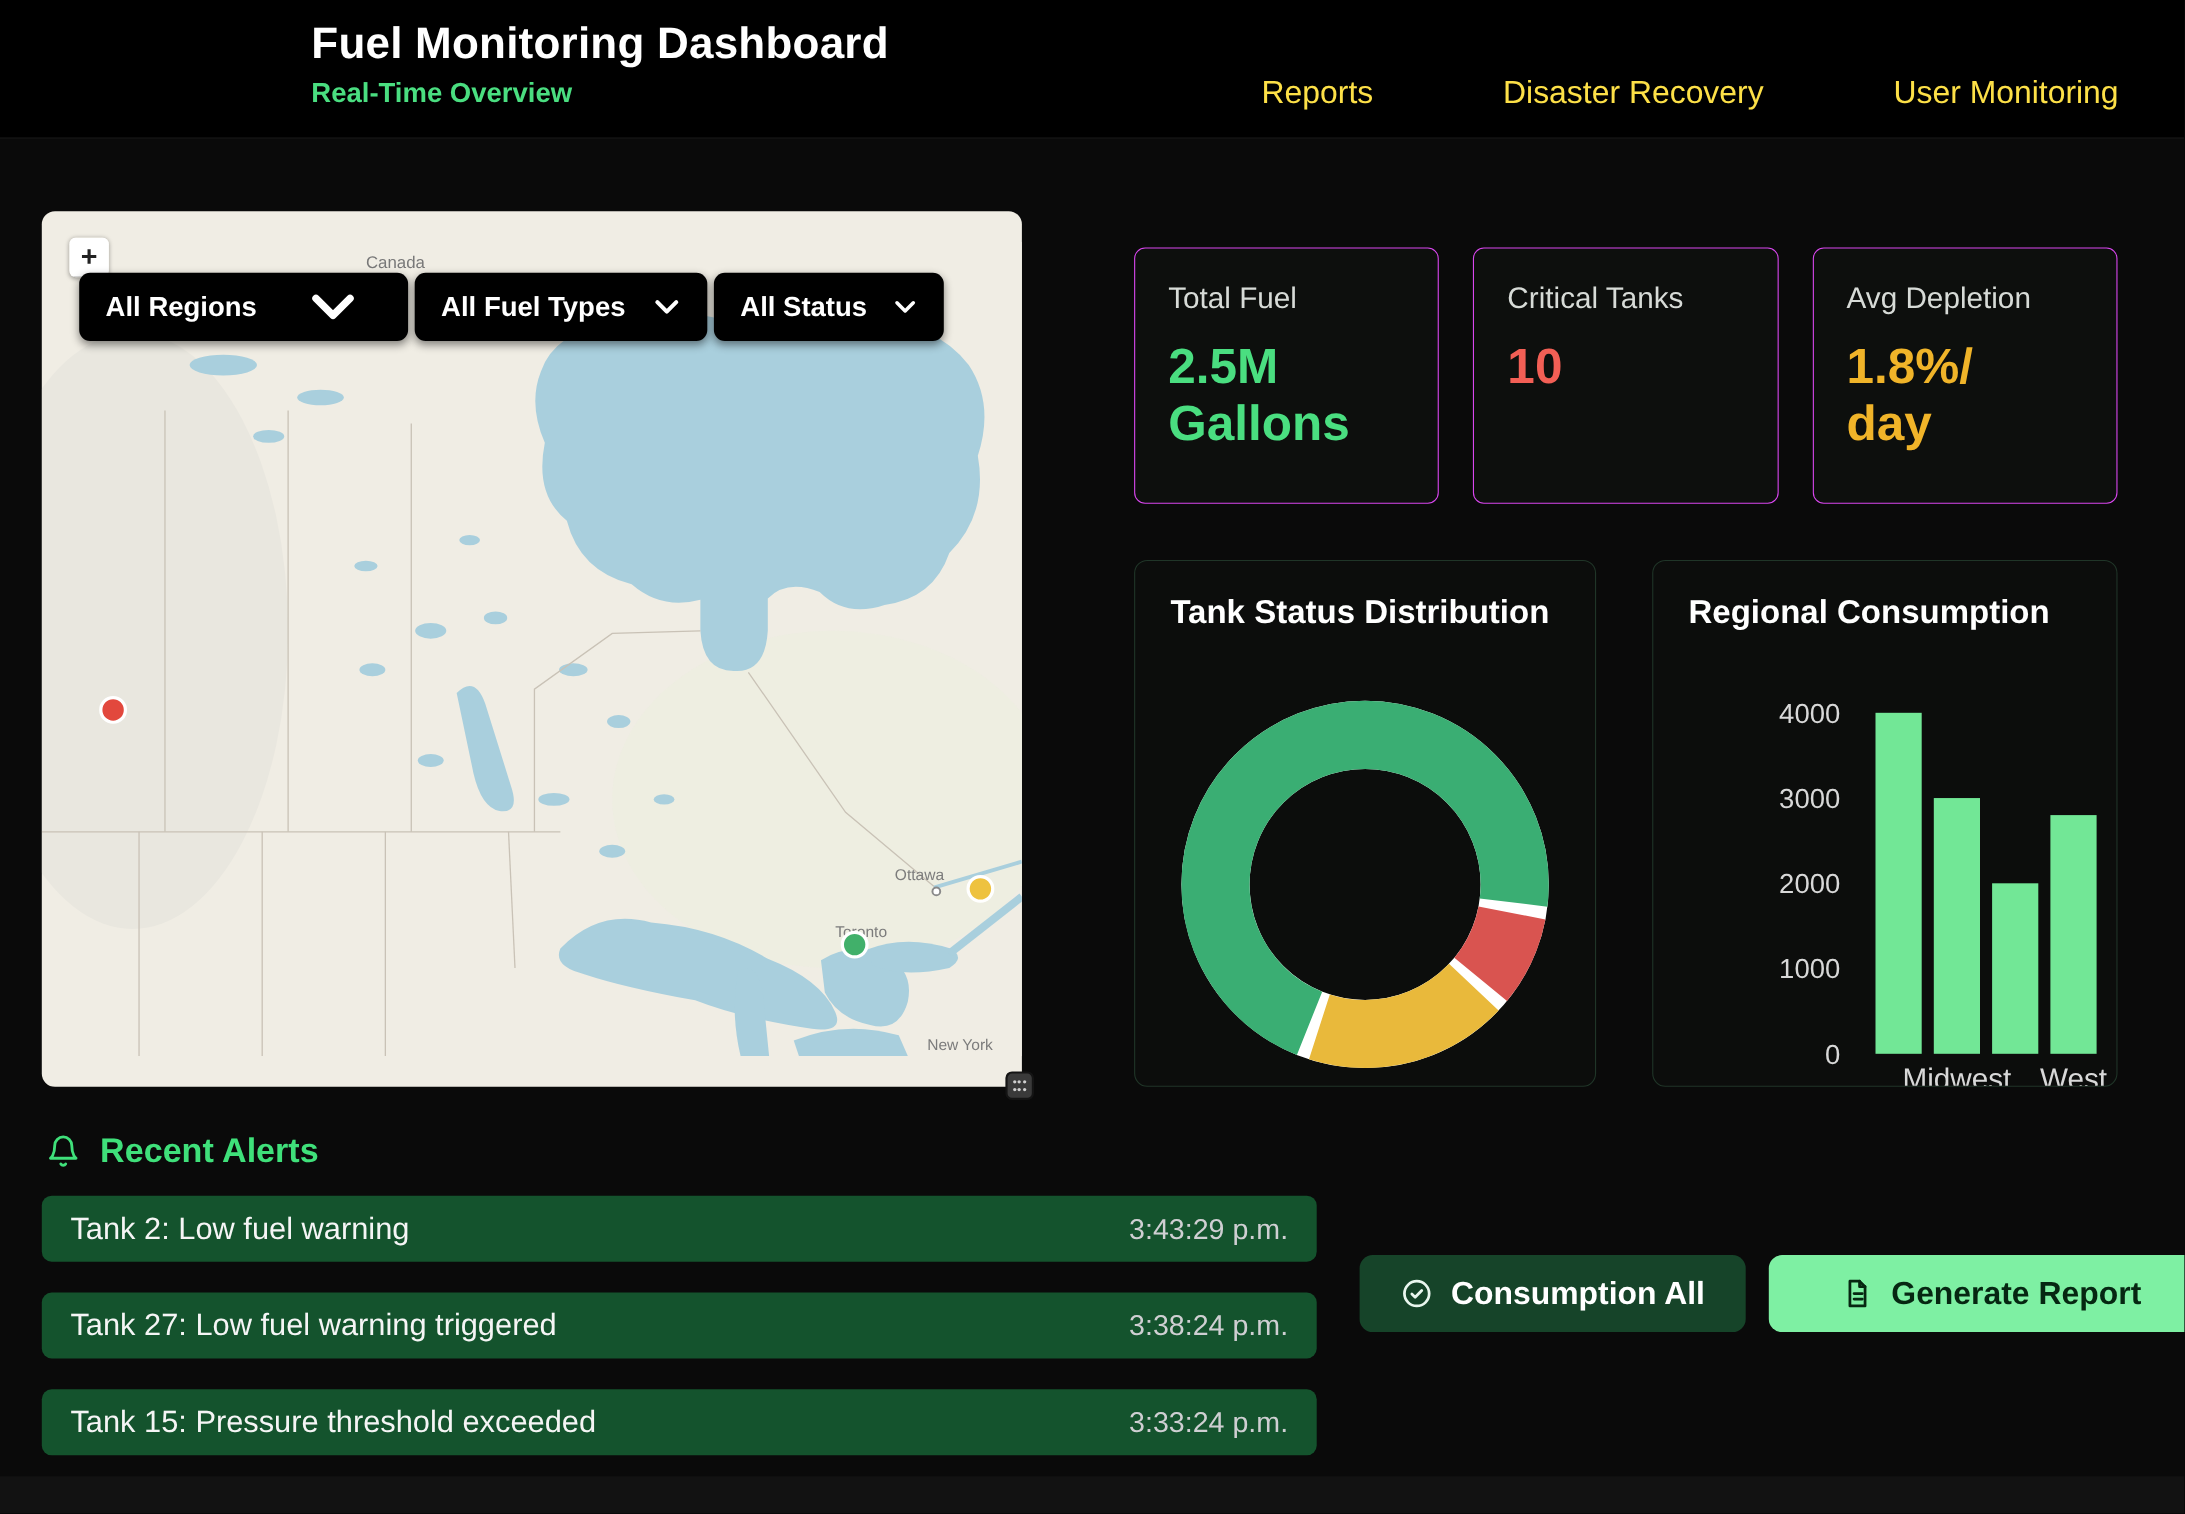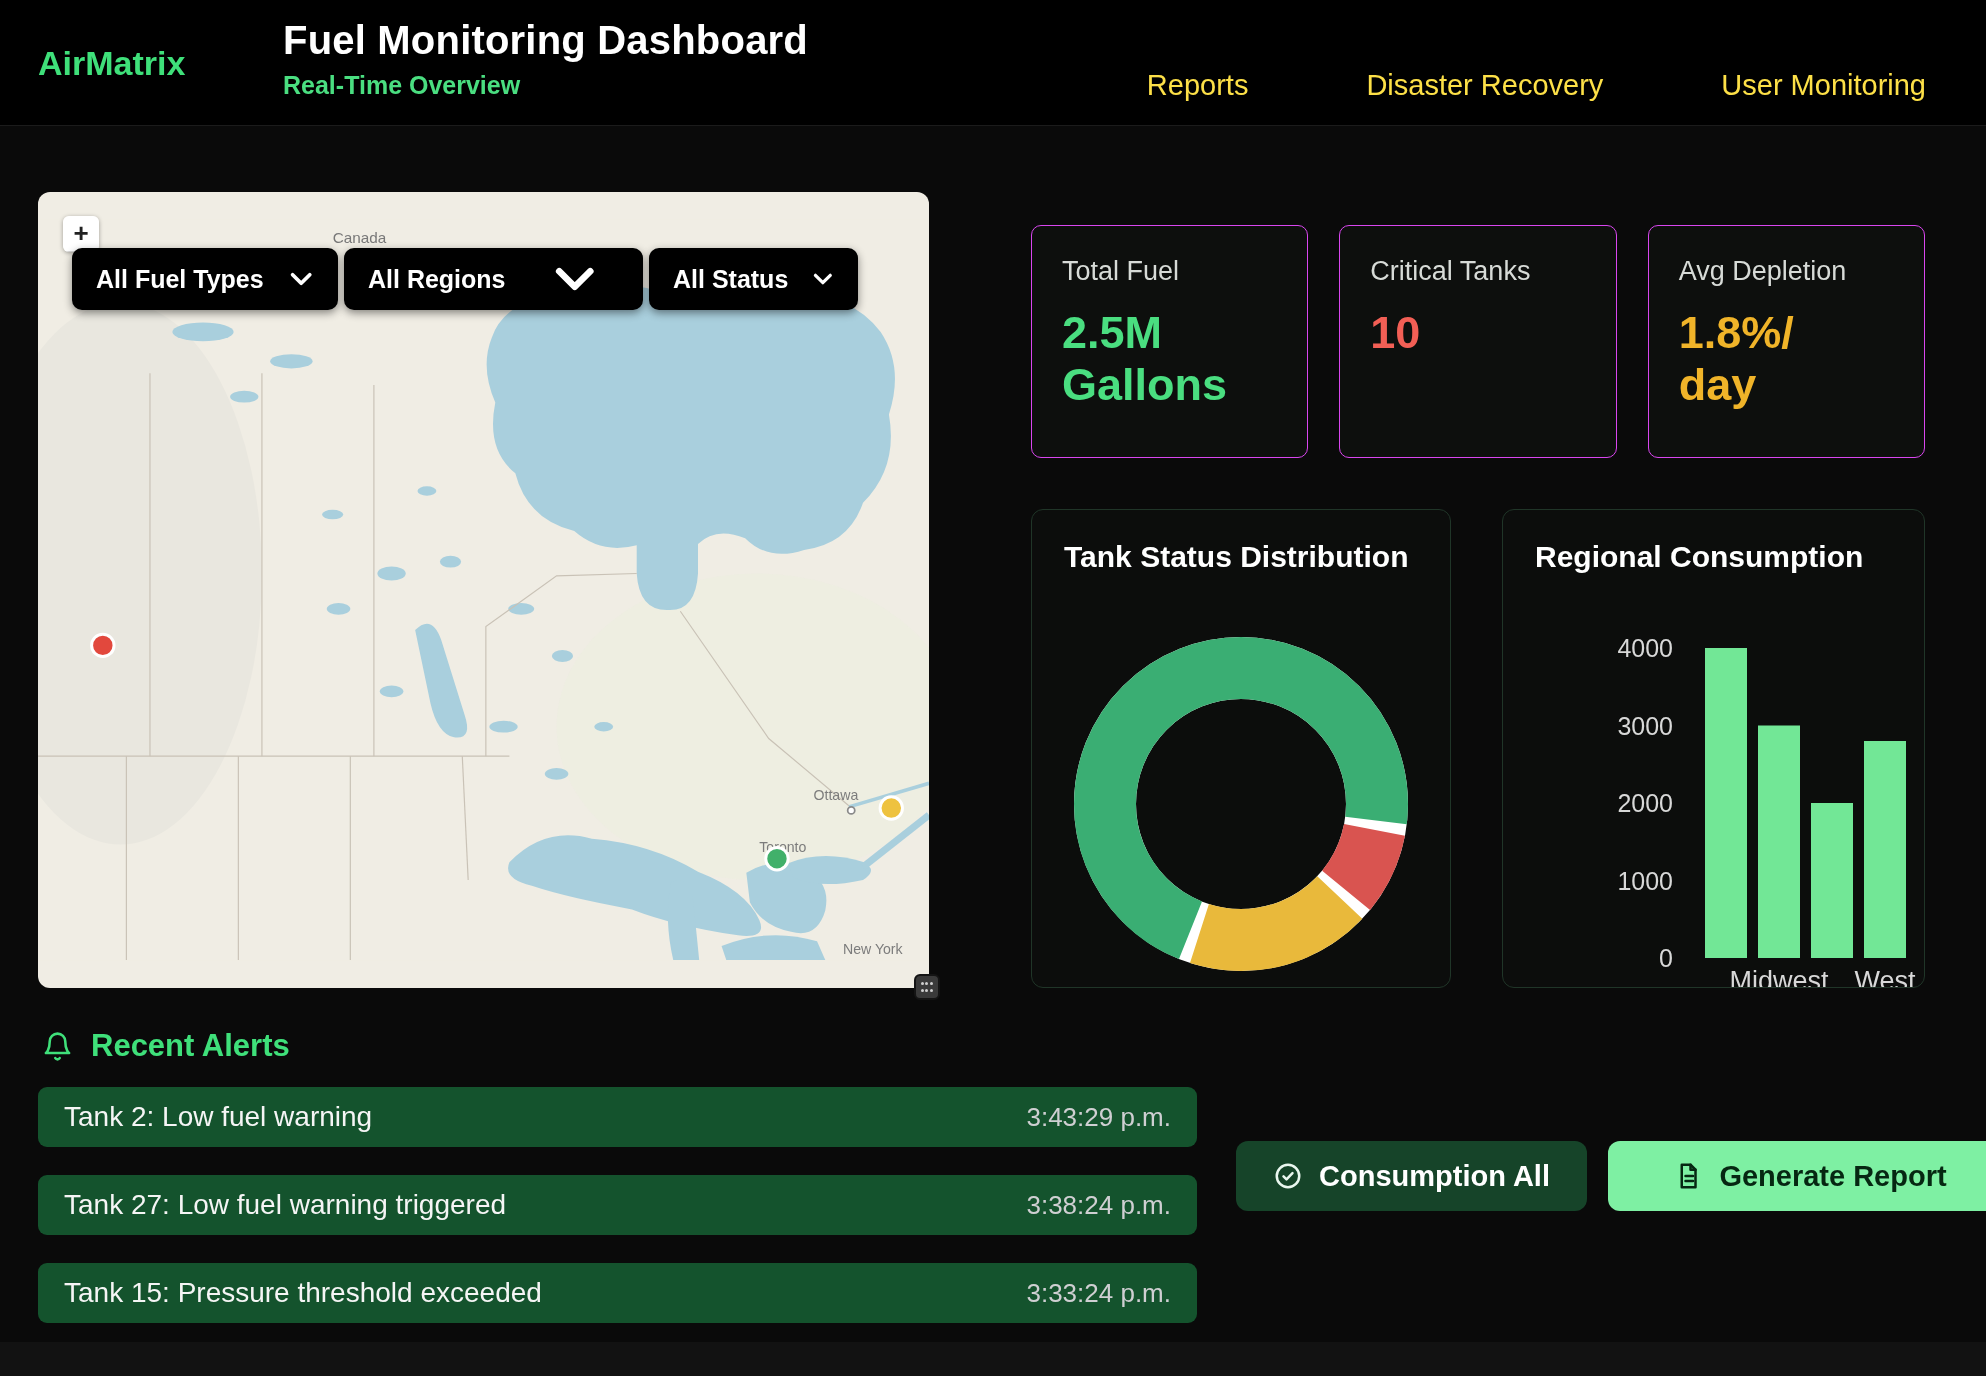--- a/index.html
+++ b/index.html
@@ -80,21 +80,20 @@
   .btn-gen { left:1608px; width:404px; background:#7ef0a3; color:#062712; }
 
   .bottom-strip { position:absolute; left:0; top:1342px; width:100%; height:34px; background:#121212; }
 </style>
 </head>
 <body>
 
 <div class="app">
 
   <div class="header">
-    <div class="brand">AirMatrix</div>
     <div class="title-block">
       <div class="page-title">Fuel Monitoring Dashboard</div>
       <div class="page-subtitle">Real-Time Overview</div>
     </div>
     <div class="nav">
       <div class="nav-item">Reports</div>
       <div class="nav-item">Disaster Recovery</div>
       <div class="nav-item">User Monitoring</div>
     </div>
   </div>
@@ -154,28 +153,28 @@
         <circle cx="55" cy="361" r="9.5" stroke="#fff" stroke-width="2.5" fill="#e2483d"></circle>
         <circle cx="724" cy="499" r="9.5" stroke="#fff" stroke-width="2.5" fill="#eec23f"></circle>
         <circle cx="627" cy="542" r="9.5" stroke="#fff" stroke-width="2.5" fill="#41b06a"></circle>
       </svg>
 
       <div class="zoom-ctl">
         <div class="zoom-btn">+</div>
       </div>
 
       <div class="filter-row">
-        <div class="filter-pill f-fuel">
-          <span class="flabel">All Fuel Types</span>
+        <div class="filter-pill f-regions">
+          <span class="flabel">All Regions</span>
           <svg width="20" height="20" viewBox="0 0 24 24" fill="none" stroke="#fff" stroke-width="2.6" stroke-linecap="round" stroke-linejoin="round">
               <path d="M6 9l6 6 6-6"></path>
             </svg>
         </div>
-        <div class="filter-pill f-regions">
-          <span class="flabel">All Regions</span>
+        <div class="filter-pill f-fuel">
+          <span class="flabel">All Fuel Types</span>
           <svg width="20" height="20" viewBox="0 0 24 24" fill="none" stroke="#fff" stroke-width="2.6" stroke-linecap="round" stroke-linejoin="round">
               <path d="M6 9l6 6 6-6"></path>
             </svg>
         </div>
         <div class="filter-pill f-status">
           <span class="flabel">All Status</span>
           <svg width="20" height="20" viewBox="0 0 24 24" fill="none" stroke="#fff" stroke-width="2.6" stroke-linecap="round" stroke-linejoin="round">
               <path d="M6 9l6 6 6-6"></path>
             </svg>
         </div>

